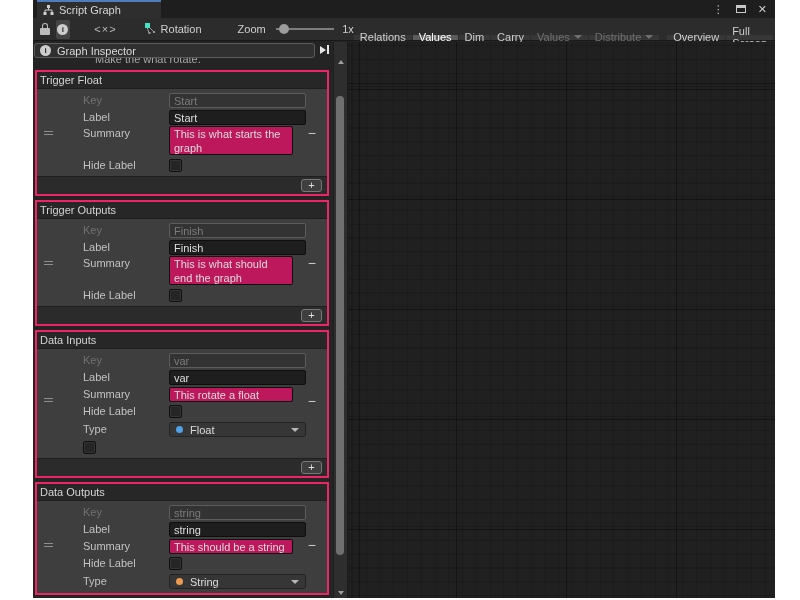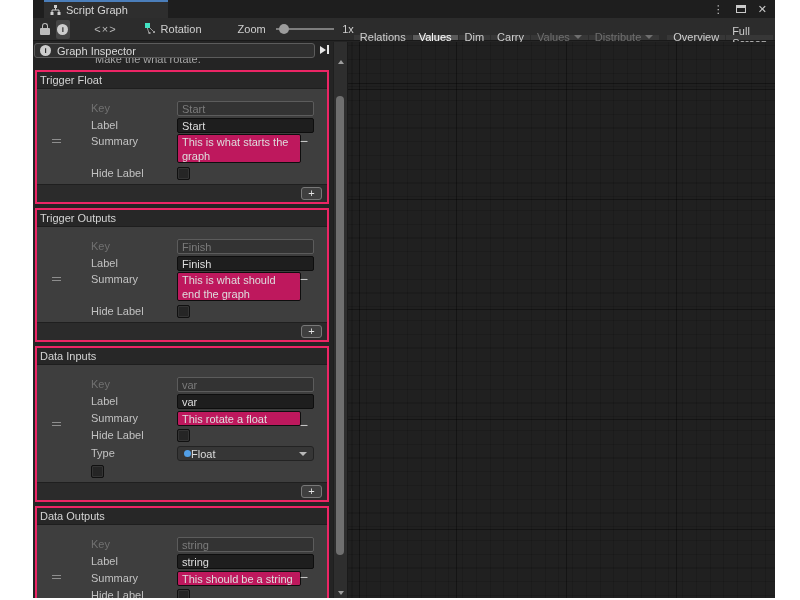--- a/index.html
+++ b/index.html
@@ -2,21 +2,21 @@
 <html><head>
 <meta charset="utf-8">
 <style>
   html,body{margin:0;padding:0;background:#ffffff;width:800px;height:600px;overflow:hidden;
     font-family:"Liberation Sans",sans-serif;-webkit-font-smoothing:antialiased;}
   *{box-sizing:border-box;}
   #window{position:absolute;left:33px;top:0;width:742px;height:598px;background:#242424;overflow:hidden;}
 
   
   .titlebar{position:absolute;top:0;left:0;right:0;height:18px;background:#1e1e1e;}
-  .tab{position:absolute;left:11px;top:0;width:124px;height:18px;background:#2e2e2e;
+  .tab{position:absolute;left:4px;top:0;width:124px;height:18px;background:#2e2e2e;
        border-top:2px solid #4b7eba;display:flex;align-items:center;gap:5px;padding-left:6px;
        color:#d6d6d6;font-size:11px;}
   .win-controls{position:absolute;right:8px;top:0;height:18px;display:flex;align-items:center;gap:12px;color:#c9c9c9;font-size:11px;}
   .maxbox{display:inline-block;width:10px;height:8px;border:1px solid #c9c9c9;border-top:3px solid #c9c9c9;}
 
   
   .toolbar{position:absolute;top:18px;left:0;right:0;height:23px;background:#2c2c2c;
            border-bottom:1px solid #191919;display:flex;align-items:center;font-size:11px;color:#cfcfcf;}
   .lock{margin-left:7px;position:relative;width:10px;height:12px;}
   .lock .shackle{position:absolute;left:2px;top:0;width:6px;height:6px;border:1.5px solid #bdbdbd;border-bottom:none;border-radius:4px 4px 0 0;}
@@ -51,36 +51,36 @@
       display:flex;flex-direction:column;align-items:center;justify-content:center;gap:2px;}
   .tri-up{width:0;height:0;border-left:3px solid transparent;border-right:3px solid transparent;border-bottom:4px solid #9e9e9e;}
   .tri-dn{width:0;height:0;border-left:3px solid transparent;border-right:3px solid transparent;border-top:4px solid #9e9e9e;}
 
   .desc-clip{position:absolute;left:62px;top:16px;height:10px;width:200px;overflow:hidden;}
   .desc-text{position:absolute;top:-5px;left:0;font-size:11px;color:#a6a6a6;white-space:nowrap;}
 
   .sections{position:absolute;top:28px;left:2px;width:294px;}
   .section{border:2px solid #ec2565;margin-bottom:4px;background:#3e3e3e;}
   .sec-title{background:#272727;height:17px;line-height:17px;padding-left:3px;font-size:11px;color:#d4d4d4;border-bottom:1px solid #1e1e1e;}
-  .sec-body{padding:3px 12px 2px;position:relative;margin-top:8px;}
+  .sec-body{padding:3px 4px 2px;position:relative;}
   .row{display:flex;align-items:center;height:17px;padding-left:42px;position:relative;}
   .row.tall{height:31px;align-items:flex-start;}
   .rlabel{width:86px;font-size:11px;color:#c2c2c2;flex-shrink:0;line-height:15px;}
   .rlabel.dim{color:#717171;}
   .tf{width:137px;height:15px;background:#1e1e1e;border:1px solid #0e0e0e;border-radius:2px;color:#dedede;
       font-size:11px;padding:0 4px;font-family:"Liberation Sans",sans-serif;}
   .tf.disabled{background:#333333;border-color:#5c5c5c;color:#7b7b7b;}
   .summarybox{width:124px;background:#be185d;border:1px solid #0e0e0e;border-radius:2px;color:#dedede;
       font-size:11px;padding:0 4px;line-height:14px;}
   .summarybox.one{height:15px;overflow:hidden;white-space:nowrap;}
   .summarybox.two{height:29px;}
   .checkbox{width:13px;height:13px;background:#252525;border:1px solid #101010;border-radius:2px;
       box-shadow:inset 0 0 0 1px rgba(255,255,255,0.07);}
   .dropdown{width:137px;height:15px;background:#363636;border:1px solid #232323;border-radius:3px;
-      display:flex;align-items:center;padding:0 6px;font-size:11px;color:#dcdcdc;position:relative;}
+      display:flex;align-items:center;gap:7px;padding:0 6px;font-size:11px;color:#dcdcdc;position:relative;}
   .dot{width:7px;height:7px;border-radius:50%;flex-shrink:0;}
   .dropdown .arr{position:absolute;right:6px;width:0;height:0;border-left:4px solid transparent;border-right:4px solid transparent;border-top:4px solid #b8b8b8;}
   .minus{position:absolute;right:7px;top:0;color:#cccccc;font-size:14px;line-height:15px;}
   .handle{position:absolute;left:3px;top:5px;width:9px;}
   .handle i{display:block;height:1px;background:#8e8e8e;margin-bottom:2px;}
   .sec-footer{height:18px;background:#2b2b2b;border-top:1px solid #1f1f1f;position:relative;}
   .add-btn{position:absolute;right:5px;top:2px;width:21px;height:13px;background:#3f3f3f;border:1px solid #787878;
       border-radius:3px;color:#e4e4e4;font-size:11px;line-height:11px;text-align:center;}
 
   

